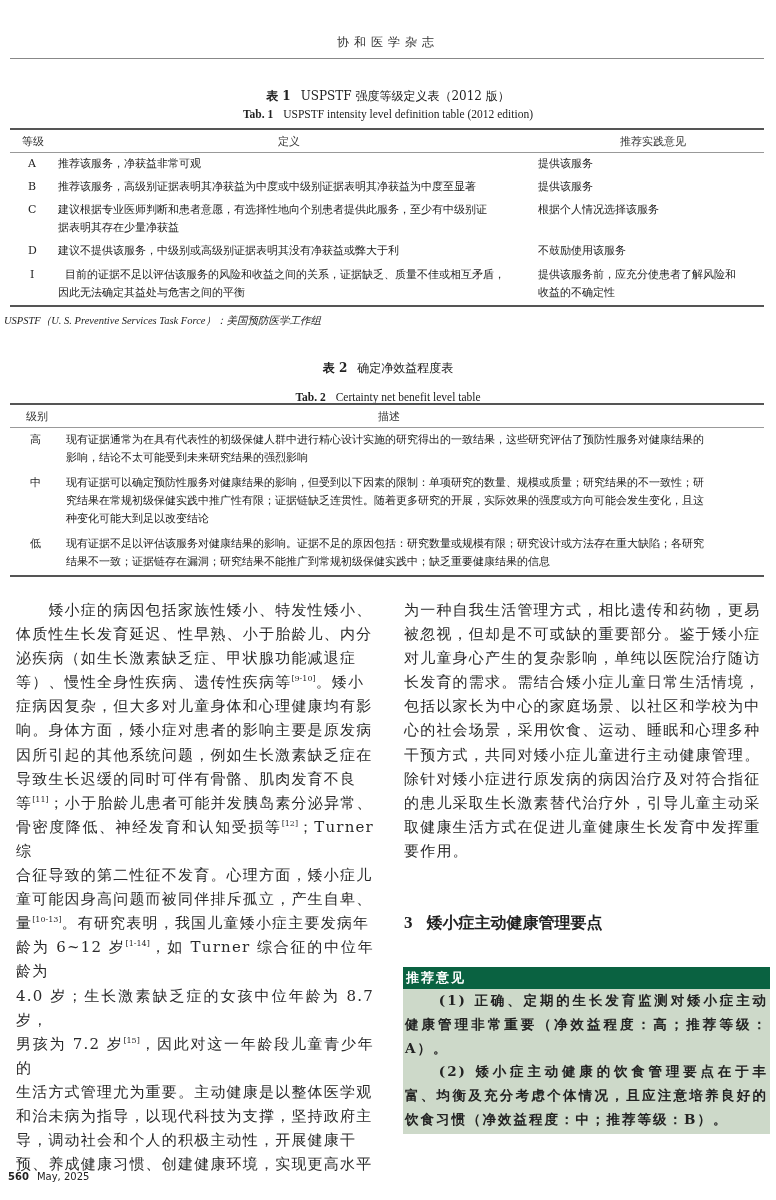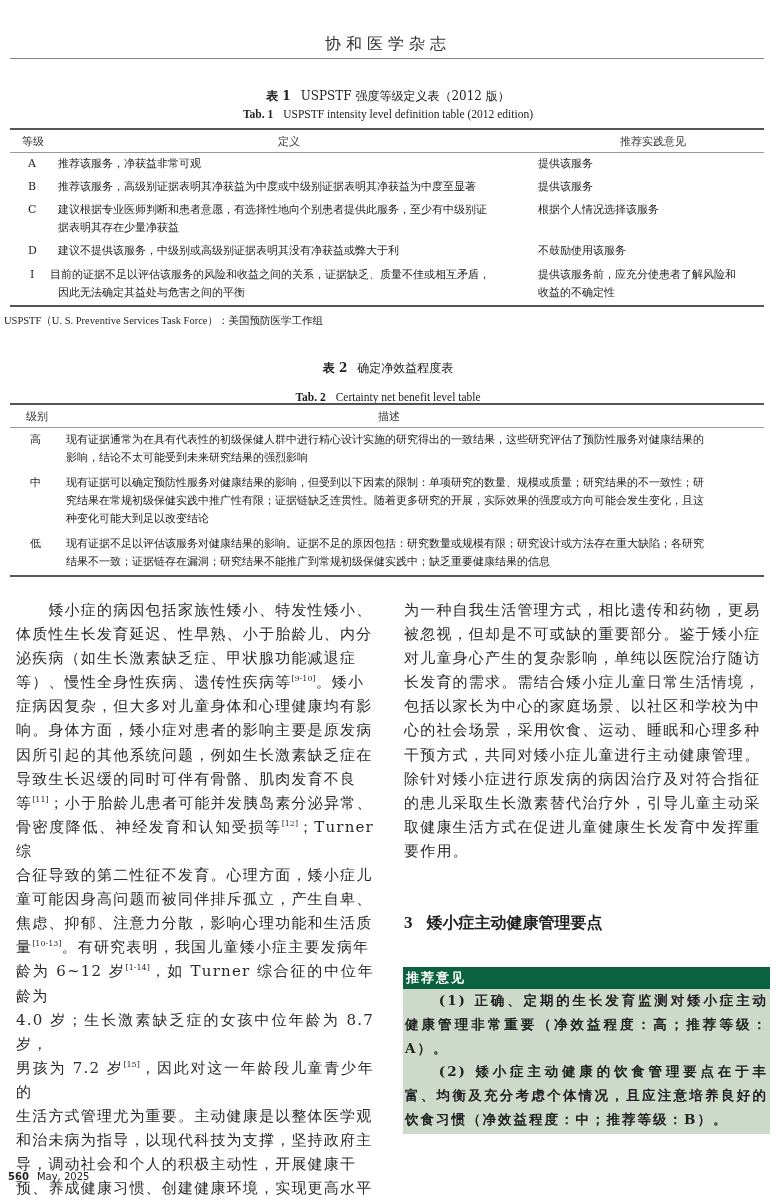--- a/index.html
+++ b/index.html
@@ -5,36 +5,36 @@
   html, body { margin: 0; padding: 0; background: #ffffff; }
   body {
     width: 776px; height: 1200px; position: relative; overflow: hidden;
     font-family: "DejaVu Serif", "Liberation Serif", serif; color: #222;
   }
   .abs { position: absolute; }
 
   
   #journal-title {
     left: 0; width: 776px; top: 34px; text-align: center;
-    font-size: 16px; letter-spacing: 5px; color: #333;
+    font-size: 12px; letter-spacing: 5px; color: #333;
   }
   #header-rule { left: 10px; width: 754px; top: 58px; height: 0; border-top: 1px solid #888; }
 
   
   .cap-cn { left: 0; width: 776px; text-align: center; font-size: 12px; color: #222; }
   .cap-en { left: 0; width: 776px; text-align: center; font-size: 11.5px; color: #222; font-family: "Liberation Serif", serif; }
   .cap-num { font-weight: bold; margin-right: 10px; }
 
   
   .rule-thick { left: 10px; width: 754px; height: 0; border-top: 2px solid #555; }
   .rule-thin  { left: 10px; width: 754px; height: 0; border-top: 1px solid #999; }
   .cell { font-size: 11px; line-height: 18px; color: #222; }
   .hdr  { font-size: 11px; color: #333; }
 
-  #footnote { left: 4px; top: 314px; font-size: 10.5px; color: #222; font-family: "Liberation Serif", serif; }
+  #footnote { left: 4px; top: 314px; font-size: 10.5px; color: #222; font-family: "Liberation Serif", serif; font-style: italic; }
 
   
   .body-col { font-size: 15px; line-height: 24.1px; color: #2a2a2a; text-align: justify; letter-spacing: 1.2px; }
   .body-col p { margin: 0; }
   sup { font-size: 8px; vertical-align: 6px; line-height: 0; letter-spacing: 0; }
 
   #section-heading { left: 404px; top: 913px; font-size: 16px; font-weight: bold; color: #222; font-family: "DejaVu Sans", sans-serif; }
   #section-heading .num { font-family: "Liberation Serif", serif; font-size: 17px; margin-right: 14px; }
 
   
@@ -81,21 +81,21 @@
     <div class="abs cell" style="left:58px; top:219px;">据表明其存在少量净获益</div>
     <div class="abs cell" style="left:538px; top:201px;">根据个人情况选择该服务</div>
   </div>
   <div>
     <div class="abs cell" style="left:28px; top:242px;">D</div>
     <div class="abs cell" style="left:58px; top:242px;">建议不提供该服务，中级别或高级别证据表明其没有净获益或弊大于利</div>
     <div class="abs cell" style="left:538px; top:242px;">不鼓励使用该服务</div>
   </div>
   <div>
     <div class="abs cell" style="left:30px; top:266px;">I</div>
-    <div class="abs cell" style="left:50px; top:266px;">目前的证据不足以评估该服务的风险和收益之间的关系，证据缺乏、质量不佳或相互矛盾，</div>
+    <div class="abs cell" style="left:65px; top:266px;">目前的证据不足以评估该服务的风险和收益之间的关系，证据缺乏、质量不佳或相互矛盾，</div>
     <div class="abs cell" style="left:58px; top:284px;text-align:center;">因此无法确定其益处与危害之间的平衡</div>
     <div class="abs cell" style="left:538px; top:266px;">提供该服务前，应充分使患者了解风险和</div>
     <div class="abs cell" style="left:538px; top:284px;">收益的不确定性</div>
   </div>
 </div>
 <div class="abs rule-thick" style="top:305px;"></div>
 <div id="footnote" class="abs">USPSTF（U. S. Preventive Services Task Force）：美国预防医学工作组</div>
 
 <div class="abs cap-cn" style="top:360px;">
   <span class="cap-num">表 2</span><span>确定净效益程度表</span>
@@ -134,21 +134,20 @@
   <p>泌疾病（如生长激素缺乏症、甲状腺功能减退症</p>
   <p><span>等）、慢性全身性疾病、遗传性疾病等</span><sup>[9-10]</sup><span>。矮小</span></p>
   <p>症病因复杂，但大多对儿童身体和心理健康均有影</p>
   <p>响。身体方面，矮小症对患者的影响主要是原发病</p>
   <p>因所引起的其他系统问题，例如生长激素缺乏症在</p>
   <p>导致生长迟缓的同时可伴有骨骼、肌肉发育不良</p>
   <p><span>等</span><sup>[11]</sup><span>；小于胎龄儿患者可能并发胰岛素分泌异常、</span></p>
   <p><span>骨密度降低、神经发育和认知受损等</span><sup>[12]</sup><span>；Turner 综</span></p>
   <p>合征导致的第二性征不发育。心理方面，矮小症儿</p>
   <p>童可能因身高问题而被同伴排斥孤立，产生自卑、</p>
-  <p>焦虑、抑郁、注意力分散，影响心理功能和生活质</p>
   <p><span>量</span><sup>[10-13]</sup><span>。有研究表明，我国儿童矮小症主要发病年</span></p>
   <p><span>龄为 6~12 岁</span><sup>[1-14]</sup><span>，如 Turner 综合征的中位年龄为</span></p>
   <p>4.0 岁；生长激素缺乏症的女孩中位年龄为 8.7 岁，</p>
   <p><span>男孩为 7.2 岁</span><sup>[15]</sup><span>，因此对这一年龄段儿童青少年的</span></p>
   <p>生活方式管理尤为重要。主动健康是以整体医学观</p>
   <p>和治未病为指导，以现代科技为支撑，坚持政府主</p>
   <p>导，调动社会和个人的积极主动性，开展健康干</p>
   <p>预、养成健康习惯、创建健康环境，实现更高水平</p>
 
 </div>

